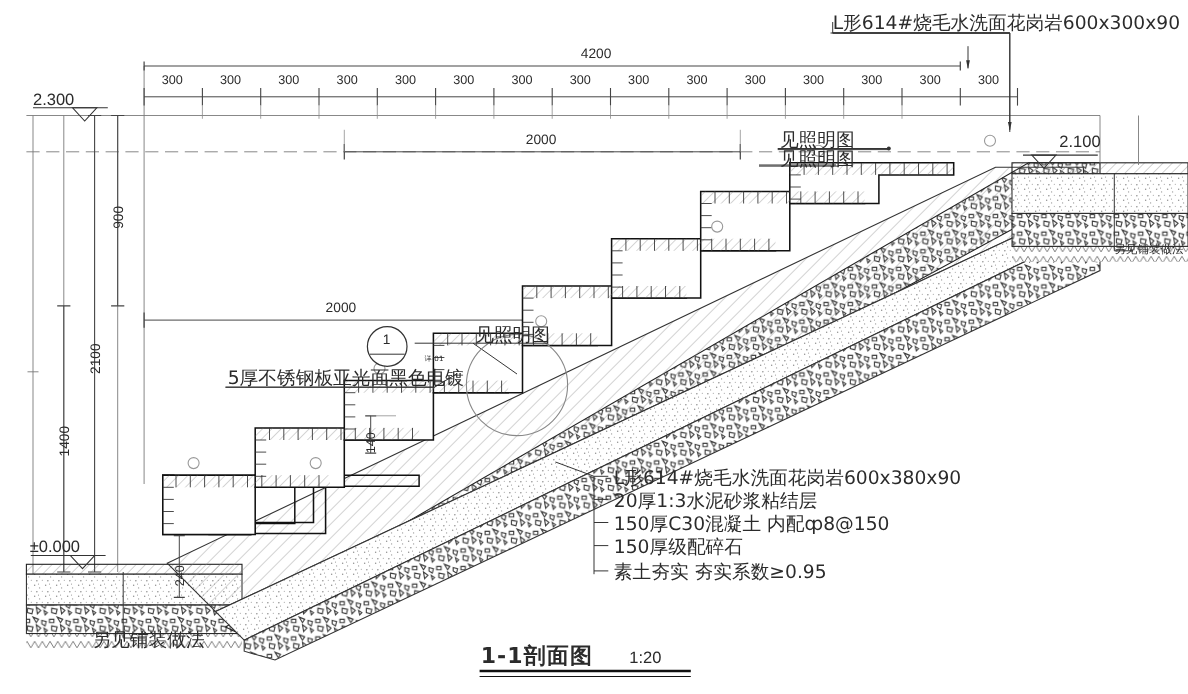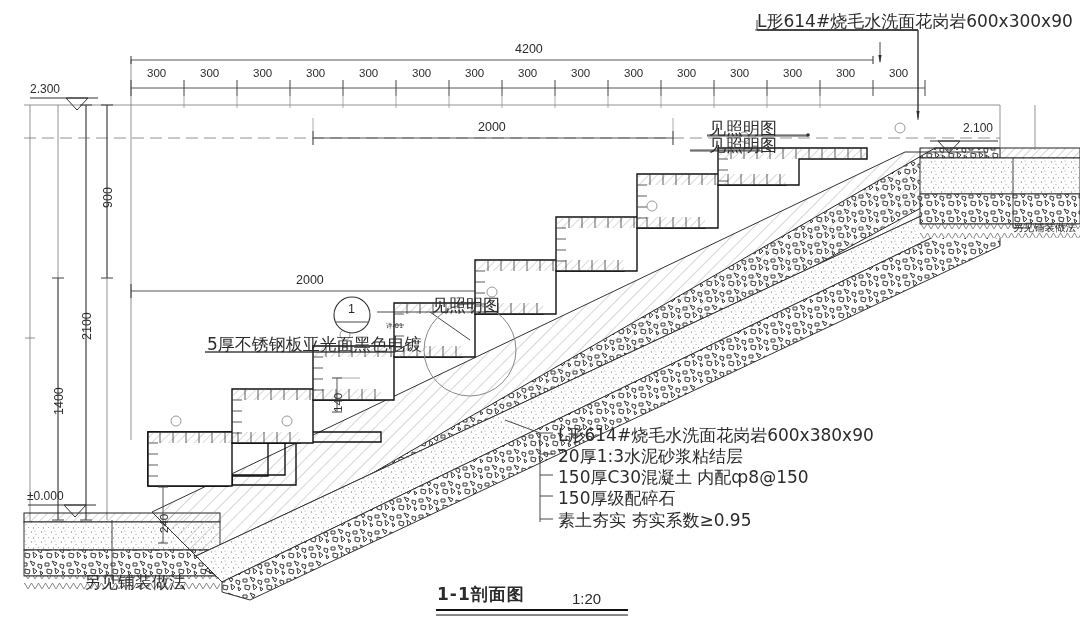--- a/index.html
+++ b/index.html
@@ -5,24 +5,24 @@
   html,body{margin:0;padding:0;background:#ffffff;}
   body{width:1080px;height:631px;overflow:hidden;
        font-family:"Liberation Sans","DejaVu Sans",sans-serif;color:#1a1a1a;}
   #stage{position:relative;width:1080px;height:631px;background:#fff;}
   #stage svg{position:absolute;left:0;top:0;}
   .lbl{position:absolute;white-space:nowrap;color:#2b2b2b;line-height:1;}
   .dim{font-size:12.5px;}
   .dim-sm{font-size:11.5px;}
   .cn{font-family:"DejaVu Sans","Liberation Sans",sans-serif;font-size:17px;}
   .cn-sm{font-family:"DejaVu Sans","Liberation Sans",sans-serif;font-size:10.5px;}
-  .elev{font-size:12px;}
+  .elev{font-size:15px;}
   .vert{transform:rotate(-90deg);transform-origin:left top;}
   .title-cn{font-family:"DejaVu Sans","Liberation Sans",sans-serif;
-            font-size:17px;font-weight:bold;letter-spacing:1px;}
+            font-size:20px;font-weight:bold;letter-spacing:1px;}
   .title-scale{font-size:15px;}
 </style>
 </head>
 <body>
 
 <div id="stage">
 
 <svg width="1080" height="631">
   <defs>
 
@@ -463,21 +463,21 @@
 
   <g stroke="#333" stroke-width="0.9">
     <line x1="755" y1="30" x2="918" y2="30"></line>
     <line x1="205" y1="352" x2="395" y2="352"></line>
     <line x1="707" y1="136" x2="808" y2="136"></line>
     <line x1="690" y1="151" x2="762" y2="151"></line>
     <line x1="430" y1="312" x2="498" y2="312"></line>
   </g>
 </svg>
 
-<div class="lbl dim" style="left:515px;top:43px;">4200</div>
+<div class="lbl dim" style="left:528px;top:43px;">4200</div>
 
 <div class="lbl dim-sm" style="left:147px;top:68px;">300</div>
 <div class="lbl dim-sm" style="left:200px;top:68px;">300</div>
 <div class="lbl dim-sm" style="left:253px;top:68px;">300</div>
 <div class="lbl dim-sm" style="left:306px;top:68px;">300</div>
 <div class="lbl dim-sm" style="left:359px;top:68px;">300</div>
 <div class="lbl dim-sm" style="left:412px;top:68px;">300</div>
 <div class="lbl dim-sm" style="left:465px;top:68px;">300</div>
 <div class="lbl dim-sm" style="left:518px;top:68px;">300</div>
 <div class="lbl dim-sm" style="left:571px;top:68px;">300</div>

